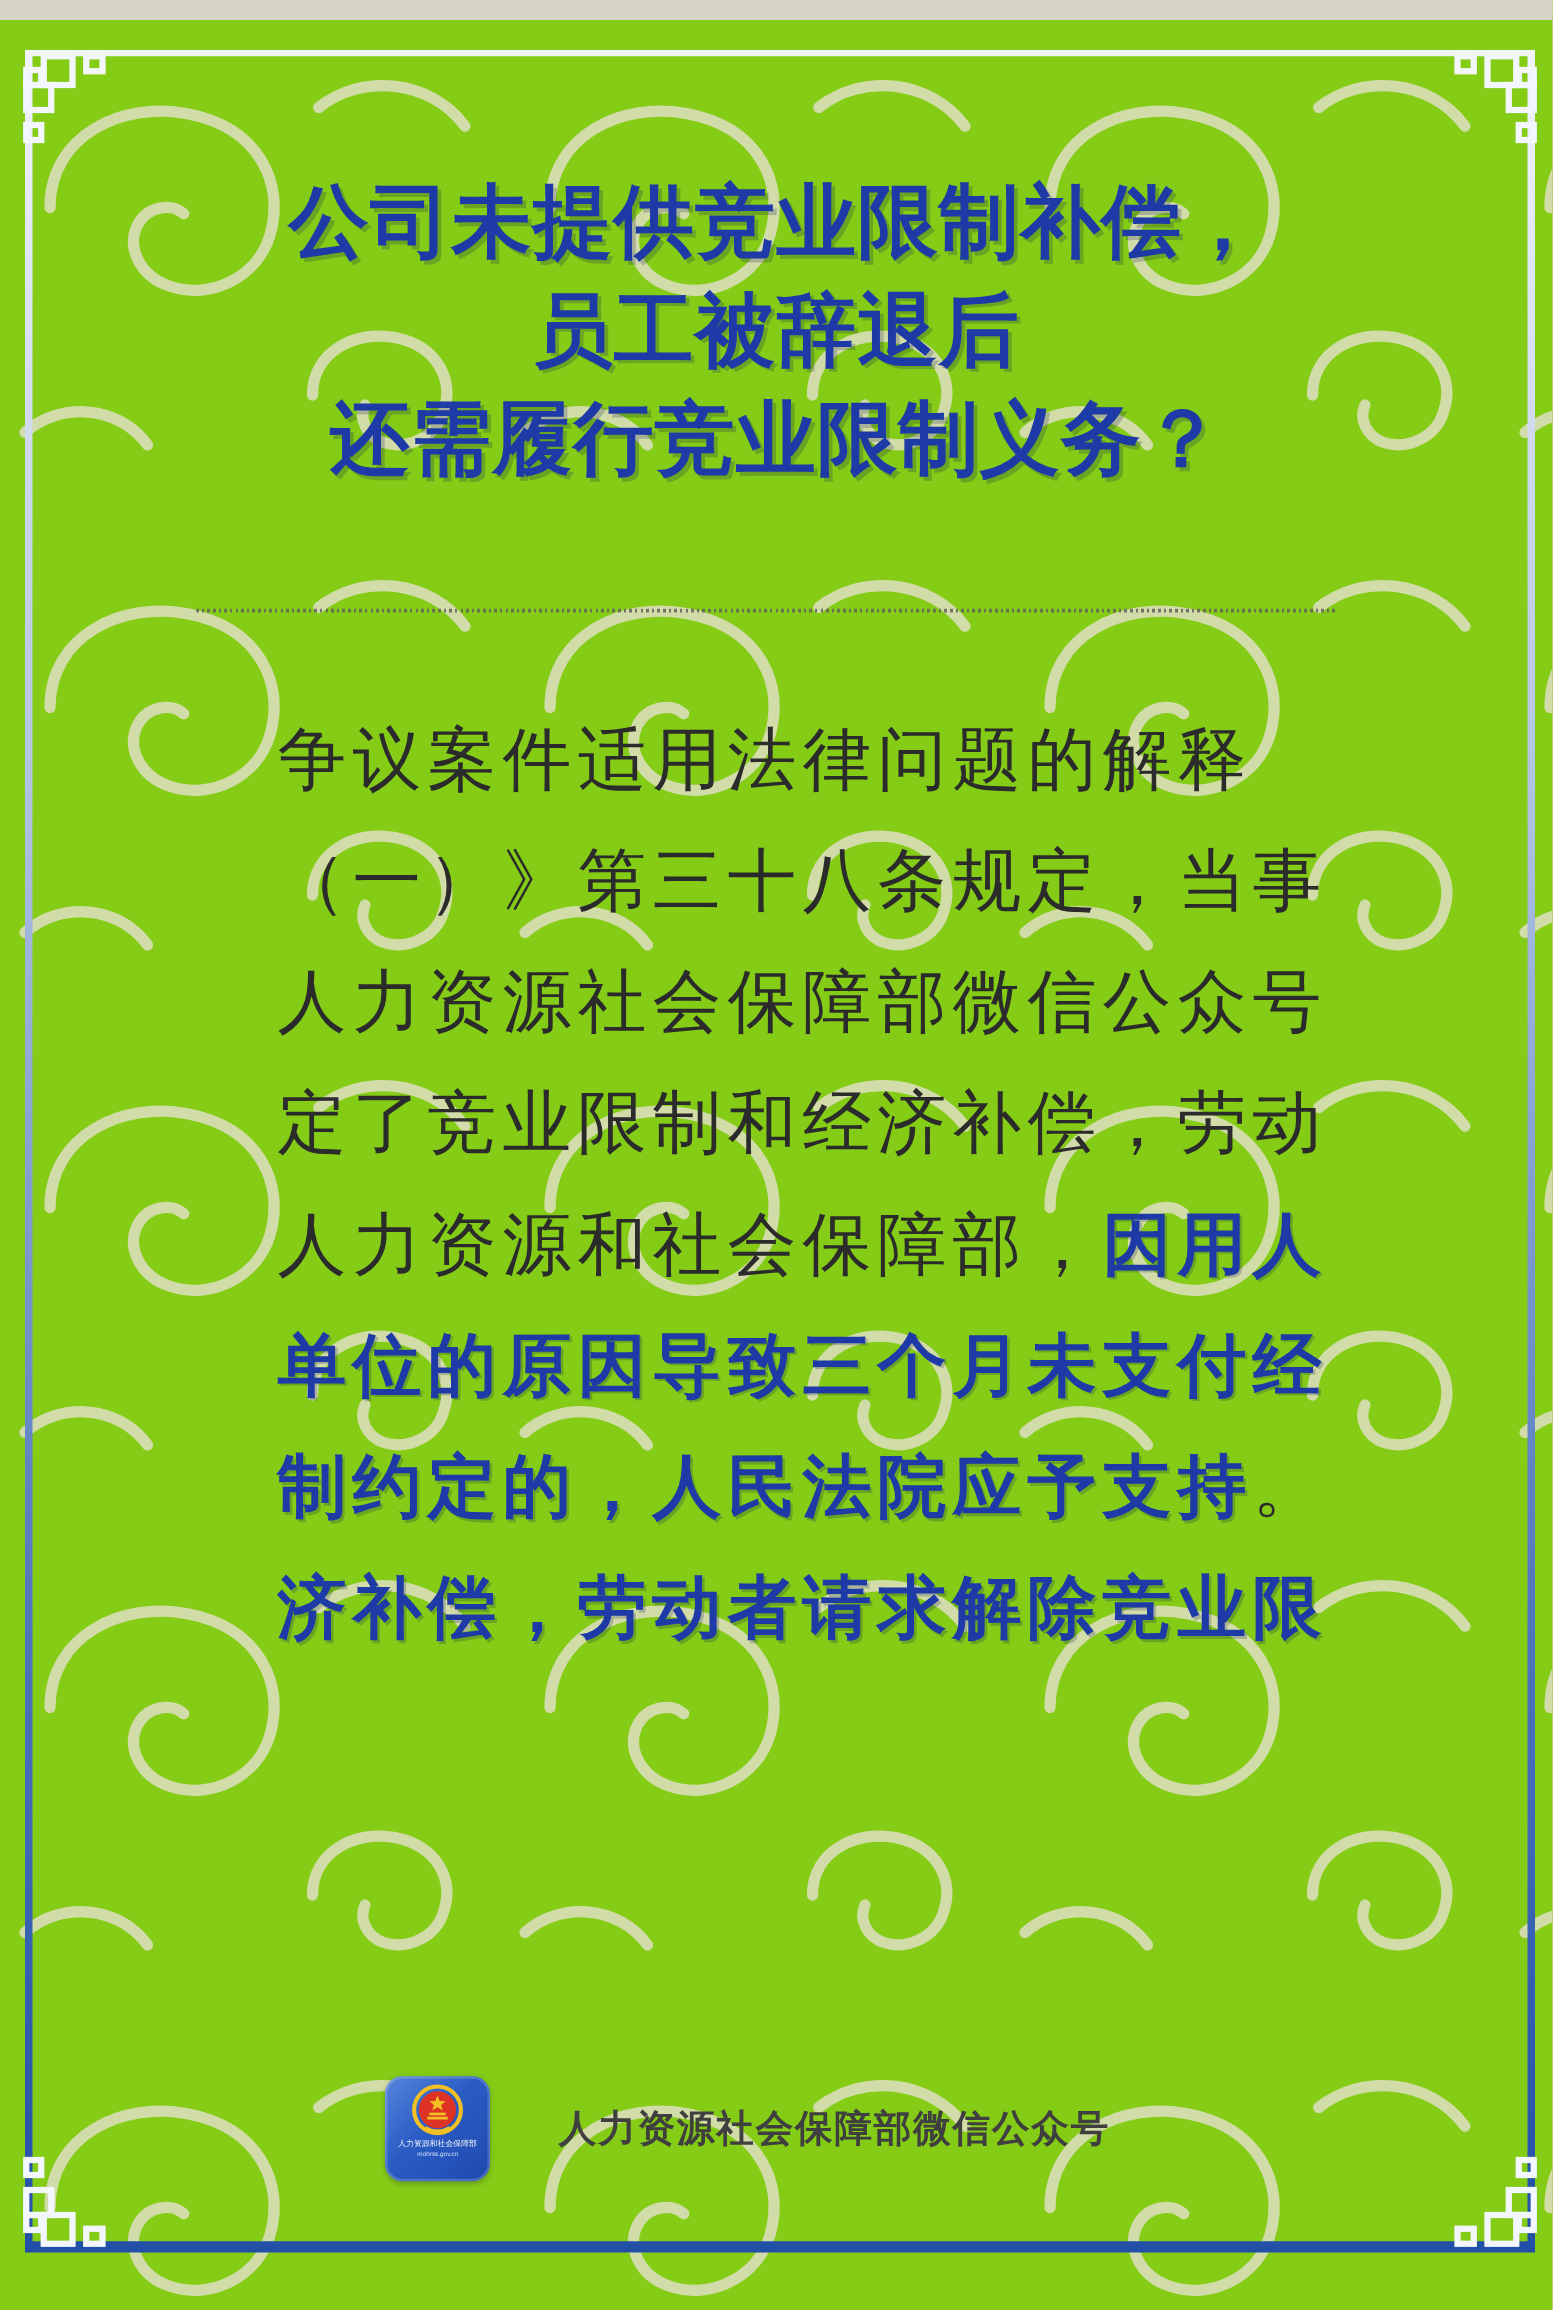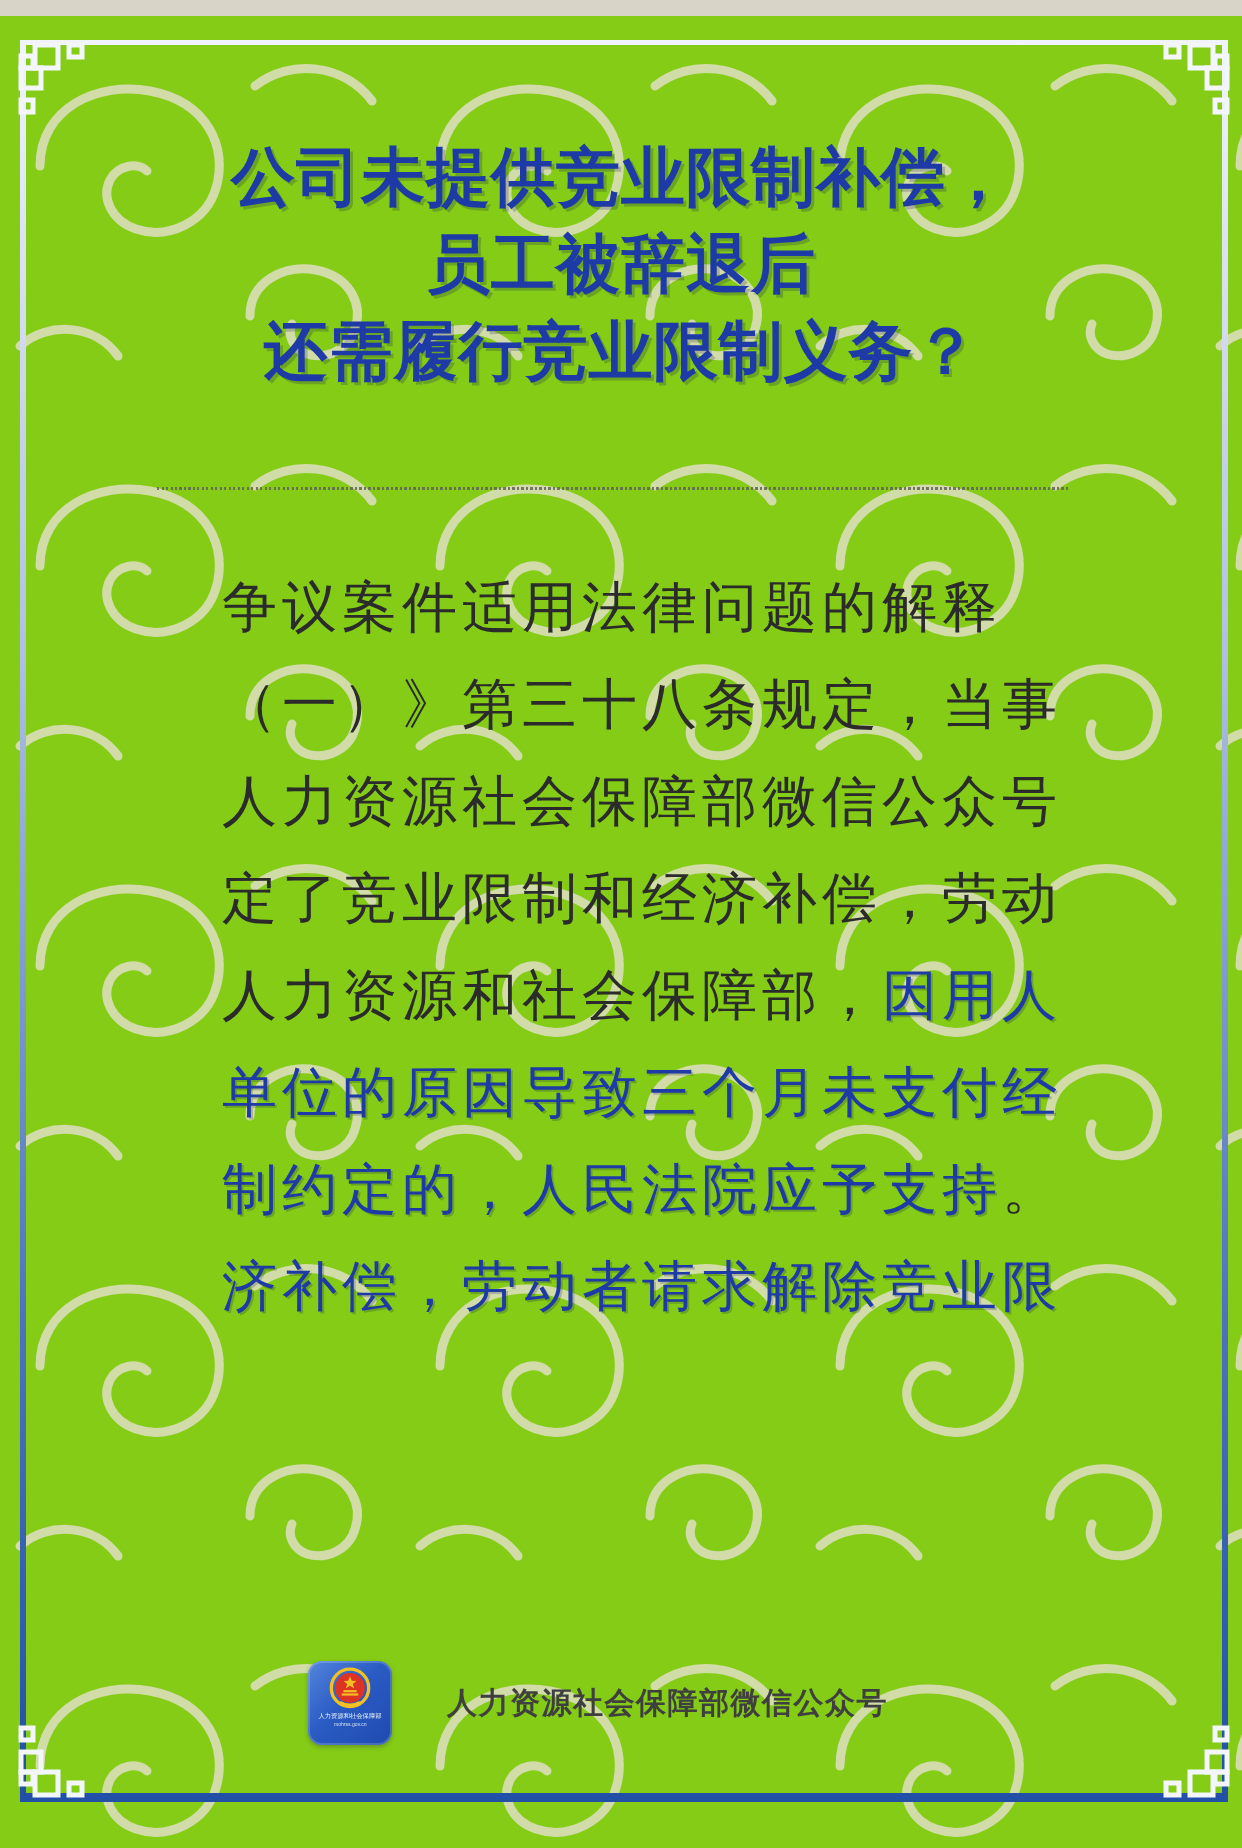--- a/index.html
+++ b/index.html
@@ -35,21 +35,21 @@
     position:absolute;left:222px;top:543px;width:860px;
     font-size:55px;
     line-height:97px;
     letter-spacing:5px;
     color:var(--body-dark,#2b2b2b);
     white-space:nowrap;
   }
   .body-line{height:97px;}
   .seg-em{
     font-family:"Liberation Serif", serif;
-    font-weight:400;
+    font-weight:700;
     color:var(--title-blue,#1d3aa6);
     text-shadow:2px 2px 0 rgba(16,22,80,0.22);
   }
   .footer{
     position:absolute;left:308px;top:1645px;height:84px;
     display:flex;align-items:center;gap:55px;text-align:right;
   }
   .logo{
     position:relative;width:84px;height:84px;border-radius:14px;
     background:linear-gradient(135deg,#5585dc 0%,#2a5cc4 45%,#1f4aae 100%);

